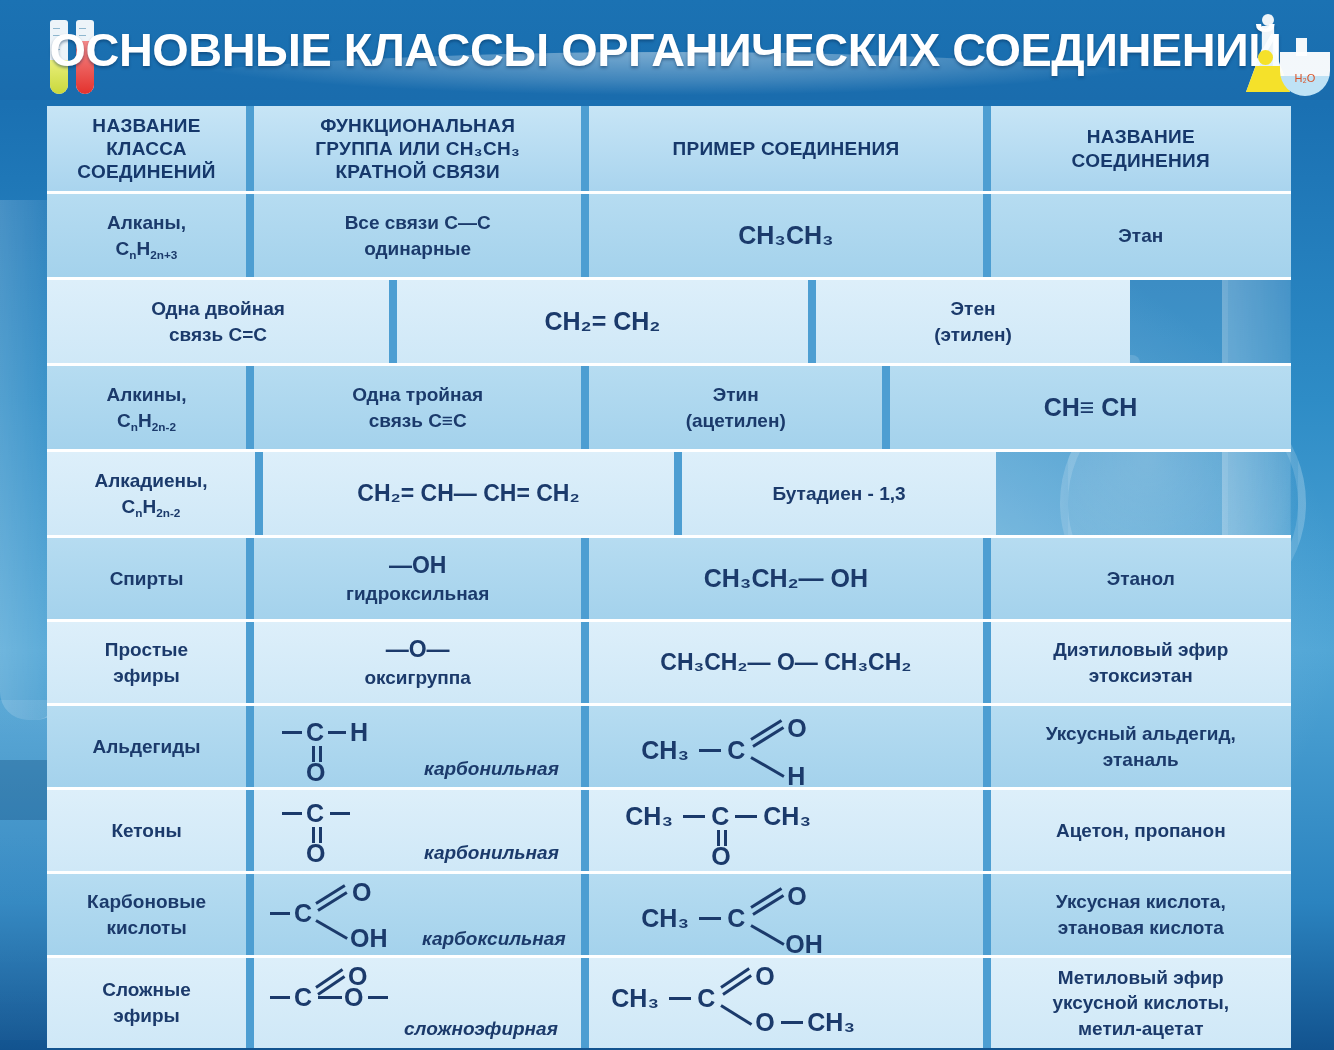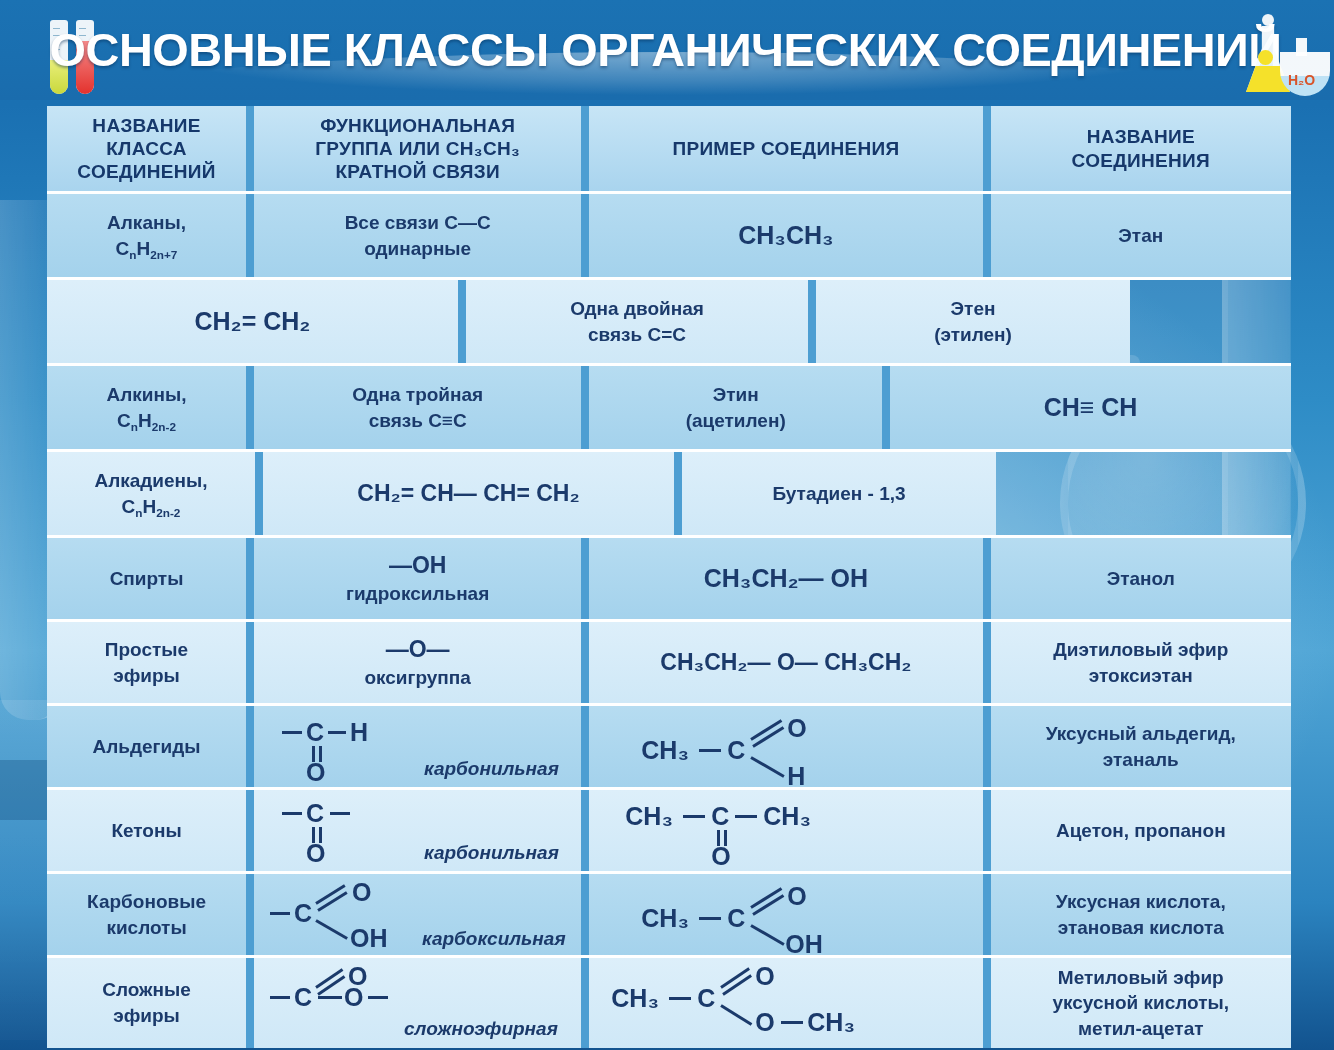--- a/index.html
+++ b/index.html
@@ -96,22 +96,22 @@
   
   #flask-icon{position:absolute;left:1240px;top:12px;width:88px;height:86px;}
   #erlen{position:absolute;left:6px;top:14px;width:44px;height:66px;
     background:linear-gradient(180deg,rgba(255,255,255,.95),rgba(235,248,255,.9));
     clip-path:polygon(36% 0,64% 0,64% 34%,100% 100%,0 100%,36% 34%);}
   #erlen-liq{position:absolute;left:6px;top:54px;width:44px;height:26px;
     background:#f5e12a;clip-path:polygon(22% 0,78% 0,100% 100%,0 100%);}
   #round{position:absolute;left:40px;top:40px;width:50px;height:44px;border-radius:0 0 26px 26px;
     background:linear-gradient(180deg,rgba(255,255,255,.95) 55%,#bfe2f5 55%);}
   #round-neck{position:absolute;left:56px;top:26px;width:11px;height:18px;background:rgba(255,255,255,.95);}
-  #round-label{position:absolute;left:48px;top:60px;width:34px;text-align:left;
-    font-size:14px;font-weight:bold;color:#d8542a;}
+  #round-label{position:absolute;left:48px;top:60px;width:34px;text-align:center;
+    font-size:11px;font-weight:normal;color:#d8542a;}
   .bubble{position:absolute;border-radius:50%;background:rgba(255,255,255,.92);}
   .b1{left:22px;top:2px;width:12px;height:12px;}
   .b2{left:18px;top:38px;width:15px;height:15px;background:#f5e12a;}
 
   
   #table{
     position:absolute;left:47px;top:106px;width:1244px;height:916px;
     background:rgba(255,255,255,.10);
   }
   .row{position:relative;display:flex;width:100%;box-sizing:border-box;border-bottom:3px solid #ffffff;}
@@ -223,46 +223,46 @@
         <span>НАЗВАНИЕ</span><br>
         <span>СОЕДИНЕНИЯ</span>
       </div>
     </div>
   </div>
 
   <div class="row b" style="height:86px">
     <div class="cell c1">
       <div class="name">
         <span>Алканы,</span><br>
-        <span><span>C</span><sub>n</sub><span>H</span><sub>2n+7</sub></span>
+        <span><span>C</span><sub>n</sub><span>H</span><sub>2n+3</sub></span>
       </div>
     </div>
     <div class="cell c2">
       <div class="func">
         <span>Все связи С—С</span><br>
         <span>одинарные</span>
       </div>
     </div>
     <div class="cell c3">
       <div class="ex">CH₃CH₃</div>
     </div>
     <div class="cell c4">
       <div class="cname"><span>Этан</span></div>
     </div>
   </div>
 
   <div class="row a" style="height:86px">
-    <div class="cell c3">
-      <div class="ex">CH₂= CH₂</div>
-    </div>
     <div class="cell c2">
       <div class="func">
         <span>Одна двойная</span><br>
         <span>связь С=С</span>
       </div>
+    </div>
+    <div class="cell c3">
+      <div class="ex">CH₂= CH₂</div>
     </div>
     <div class="cell c4">
       <div class="cname">
         <span>Этен</span><br>
         <span>(этилен)</span>
       </div>
     </div>
   </div>
 
   <div class="row b" style="height:86px">

